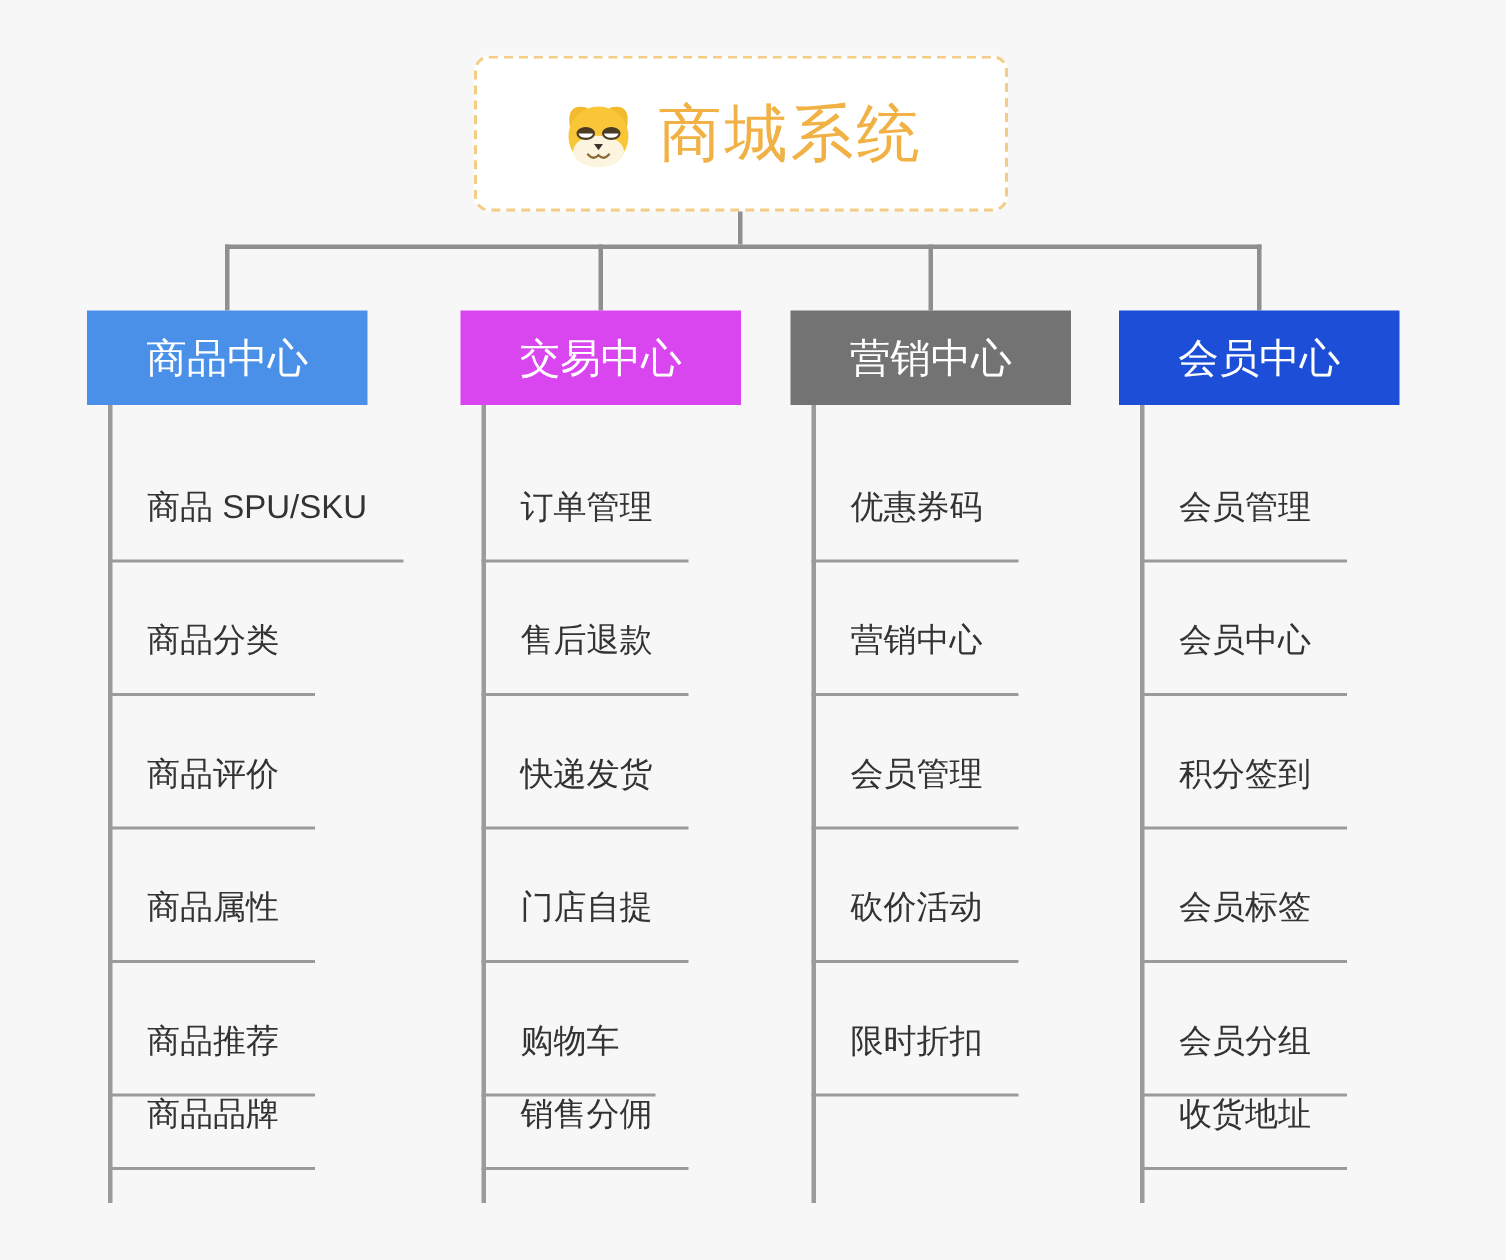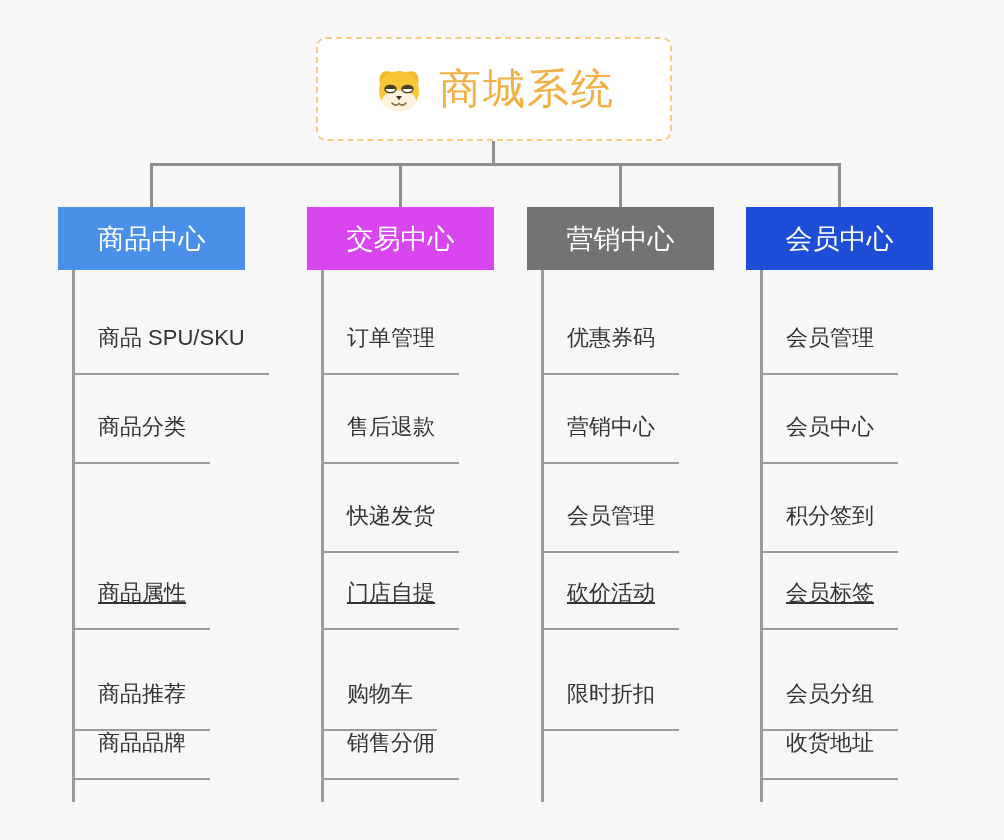--- a/index.html
+++ b/index.html
@@ -72,21 +72,21 @@
     padding:0 24px 24px 26px;
     border-bottom:2px solid #9B9B9B;
     font-size:22px;
     color:#333333;
     white-space:nowrap;
     display:flex;
     align-items:flex-end;
     line-height:1;
   }
   .r0{top:319px;} .r1{top:408px;text-align:right;} .r2{top:497px;}
-  .r3{top:574px;text-decoration:underline;} .r4{top:675px;} .r5{top:724px;}
+  .r3{top:586px;} .r4{top:675px;} .r5{top:724px;}
 </style>
 </head>
 <body>
 
 <div id="stage">
 
   <div class="root">
     <span style="display:inline-flex;">
       <svg width="52" height="48" viewBox="0 0 52 48">
         <path d="M7 20 Q4 3 19 7 Q13 12 11 20 Z" fill="#F2BB2E"></path>
@@ -116,20 +116,21 @@
   <div class="branch b2" style="background-color: #737373;">营销中心</div>
   <div class="branch b3" style="background-color: #1d4ed8;">会员中心</div>
 
   <div class="vline c0"></div>
   <div class="vline c1"></div>
   <div class="vline c2"></div>
   <div class="vline c3"></div>
 
   <div class="leaf c0 r0">商品 SPU/SKU</div>
   <div class="leaf c0 r1">商品分类</div>
+  <div class="leaf c0 r2">商品评价</div>
   <div class="leaf c0 r3">商品属性</div>
   <div class="leaf c0 r4">商品推荐</div>
   <div class="leaf c0 r5">商品品牌</div>
 
   <div class="leaf c1 r0">订单管理</div>
   <div class="leaf c1 r1">售后退款</div>
   <div class="leaf c1 r2">快递发货</div>
   <div class="leaf c1 r3">门店自提</div>
   <div class="leaf c1 r4">购物车</div>
   <div class="leaf c1 r5">销售分佣</div>

